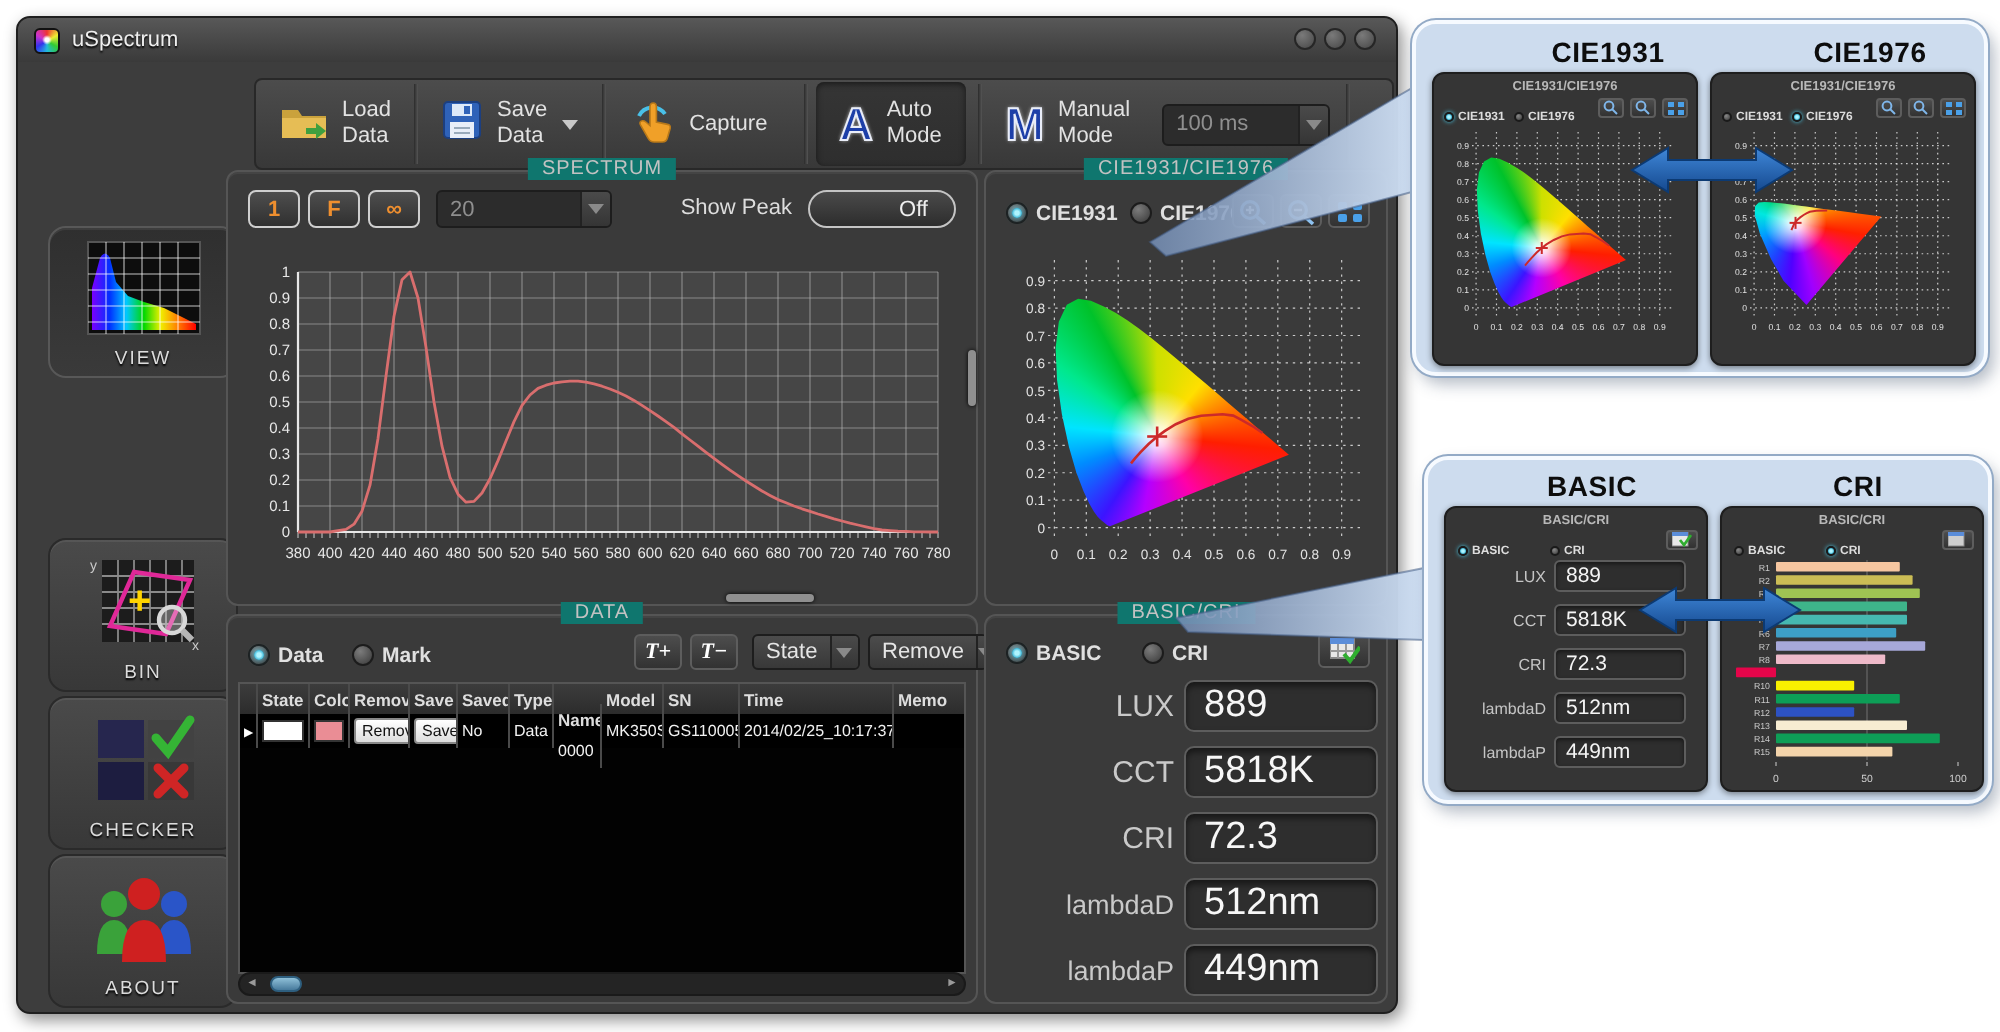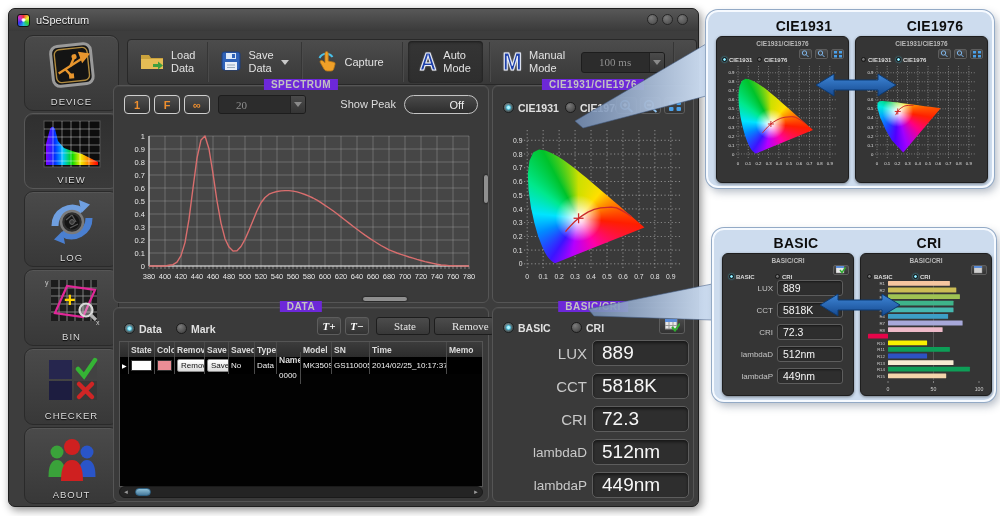--- a/index.html
+++ b/index.html
@@ -28,27 +28,27 @@
   .toolbar{position:absolute;left:118px;top:30px;width:570px;height:46px;border-radius:4px;
     background:linear-gradient(#4c4c4c,#383838);border:1px solid #282828;display:flex;align-items:center;}
   .tbtn{height:42px;display:flex;align-items:center;gap:7px;padding:0 12px;color:#e2e2e2;font-size:11px;line-height:1.15;}
   .tbtn .tl{display:flex;flex-direction:column;}
   .sep{width:2px;height:40px;background:linear-gradient(90deg,#2b2b2b,#555);}
   .tbtn.pressed{background:linear-gradient(#353535,#2e2e2e);border-radius:4px;box-shadow:inset 0 1px 3px rgba(0,0,0,.55);}
   .bigletter{font-size:23px;font-weight:bold;color:#1d3fa8;-webkit-text-stroke:1px #e9edf8;
     text-shadow:0 0 2px #fff;}
   .caret{width:0;height:0;border-left:4px solid transparent;border-right:4px solid transparent;border-top:5px solid #c9c9c9;}
   .dd{display:flex;align-items:center;background:#2c2c2c;border:1px solid #1d1d1d;border-radius:3px;overflow:hidden;}
-  .dd .txt{padding:0 17px;color:#8f8f8f;font-size:11px;flex:1;font-family:Liberation Serif, serif;}
+  .dd .txt{padding:0 6px;color:#8f8f8f;font-size:11px;flex:1;}
   .dd .arr{width:15px;align-self:stretch;background:linear-gradient(#4a4a4a,#353535);display:flex;align-items:center;justify-content:center;border-left:1px solid #222;}
   .dd .arr .caret{border-top-color:#8a8a8a;}
   
   .panel{position:absolute;background:#3a3a3a;border:1px solid #555;border-radius:6px;box-shadow:inset 0 1px 0 rgba(255,255,255,.05);}
-  .ptitle{position:absolute;top:-7px;left:50%;transform:translateX(-50%);background:#6d28d9;
-    padding:0 7px;font-size:10px;font-weight:bold;color:#c2c2c2;letter-spacing:.5px;white-space:nowrap;}
+  .ptitle{position:absolute;top:-7px;left:50%;transform:translateX(-50%);background:#0f766e;
+    padding:0 7px;font-size:10px;font-weight:normal;color:#c2c2c2;letter-spacing:.5px;white-space:nowrap;}
   .mini-btn{position:absolute;height:19px;border-radius:4px;border:1px solid #cfcfcf;
     background:linear-gradient(#4e4e4e,#303030);color:#ef8f2f;font-weight:bold;font-size:11px;
     display:flex;align-items:center;justify-content:center;}
   .pill{position:absolute;height:19px;border-radius:10px;border:1px solid #c4c4c4;
     background:linear-gradient(#4a4a4a,#2d2d2d);color:#eee;font-size:11px;display:flex;align-items:center;justify-content:flex-end;padding-right:13px;}
   .plabel{position:absolute;font-size:11px;font-weight:normal;color:#ddd;}
   .radio{display:inline-block;width:11px;height:11px;border-radius:50%;border:1px solid #1c1c1c;
     background:radial-gradient(circle at 35% 30%,#7c7c7c,#383838);position:relative;vertical-align:middle;}
   .radio.sel::after{content:"";position:absolute;left:2px;top:2px;width:5px;height:5px;border-radius:50%;
     background:radial-gradient(circle,#aef4ff 0 30%,#38b6d8 70%);box-shadow:0 0 3px #49d2f2;}
@@ -106,39 +106,20 @@
     <div class="titlebar">
       <span class="appicon"></span>
       <span class="apptitle">uSpectrum</span>
       <span class="winbtns">
         <span></span>
         <span></span>
         <span></span>
       </span>
     </div>
 
-    <div class="side-item" style="top:26px;height:76px;">
-      <span class="side-icon">
-        <svg width="54" height="52" viewBox="0 0 54 52">
-            <g transform="rotate(-6 27 26)">
-          <rect x="7" y="5" width="40" height="40" rx="7" fill="#141414" stroke="#9a9a9a" stroke-width="3"></rect>
-          <rect x="10.5" y="8.5" width="33" height="33" rx="5" fill="none" stroke="#b08a3e" stroke-width="1.4"></rect>
-          <g stroke="#e8962e" stroke-width="2.4" fill="#e8962e">
-            <line x1="13" y1="32" x2="39" y2="19"></line>
-                <path d="M36 14 L44 16 L38 22 Z"></path>
-            <line x1="20" y1="28.5" x2="25" y2="35"></line>
-                <rect x="23" y="33.5" width="5" height="5" stroke="none"></rect>
-            <line x1="25.5" y1="25.8" x2="29.5" y2="18.5"></line>
-                <circle cx="30" cy="17" r="2.6" stroke="none"></circle>
-          </g>
-            </g>
-          </svg>
-      </span>
-      <span class="side-label">DEVICE</span>
-    </div>
 
     <div class="side-item active" style="top:104px;height:76px;">
       <span class="side-icon">
         <svg width="58" height="48" viewBox="0 0 58 48">
           <rect x="1" y="1" width="56" height="46" fill="#0d0d0d" stroke="#555"></rect>
           <defs>
               <linearGradient id="rg" x1="0" y1="0" x2="1" y2="0">
             <stop offset="0" stop-color="#7a00ff"></stop>
                 <stop offset=".17" stop-color="#0030ff"></stop>
             <stop offset=".33" stop-color="#00c8ff"></stop>
@@ -159,39 +140,20 @@
               <line x1="1" y1="17" x2="57" y2="17"></line>
             <line x1="1" y1="25" x2="57" y2="25"></line>
               <line x1="1" y1="33" x2="57" y2="33"></line>
             <line x1="1" y1="41" x2="57" y2="41"></line>
           </g>
           </svg>
       </span>
       <span class="side-label">VIEW</span>
     </div>
 
-    <div class="side-item" style="top:182px;height:76px;">
-      <span class="side-icon">
-        <svg width="52" height="50" viewBox="0 0 52 50">
-          <path d="M9 29 a17.5 17.5 0 0 1 27 -15" stroke="#6f9fe0" stroke-width="7" fill="none"></path>
-          <path d="M33 3 l11 4.5 -8.5 8.5 z" fill="#6f9fe0"></path>
-          <path d="M43 21 a17.5 17.5 0 0 1 -27 15" stroke="#4a7fd0" stroke-width="7" fill="none"></path>
-          <path d="M19 47 l-11 -4.5 8.5 -8.5 z" fill="#4a7fd0"></path>
-          <circle cx="26" cy="25" r="11" fill="#2e2e2e" stroke="#7a7a7a" stroke-width="2.5"></circle>
-          <circle cx="26" cy="25" r="7.5" fill="#151515"></circle>
-          <g stroke="#5a5a5a" stroke-width="1.3">
-            <line x1="26" y1="18" x2="30" y2="25"></line>
-              <line x1="32" y1="27" x2="24" y2="31"></line>
-              <line x1="20" y1="23" x2="26" y2="18"></line>
-          </g>
-          <circle cx="26" cy="25" r="2.4" fill="#3a3a3a" stroke="#6a6a6a"></circle>
-          </svg>
-      </span>
-      <span class="side-label">LOG</span>
-    </div>
 
     <div class="side-item" style="top:260px;height:77px;">
       <span class="side-icon">
         <svg width="56" height="48" viewBox="0 0 56 48">
           <rect x="7" y="3" width="46" height="41" fill="#1c1c1c"></rect>
           <g stroke="#8a8a8a" stroke-width=".9">
             <line x1="7" y1="11" x2="53" y2="11"></line>
               <line x1="7" y1="19" x2="53" y2="19"></line>
             <line x1="7" y1="27" x2="53" y2="27"></line>
               <line x1="7" y1="35" x2="53" y2="35"></line>

